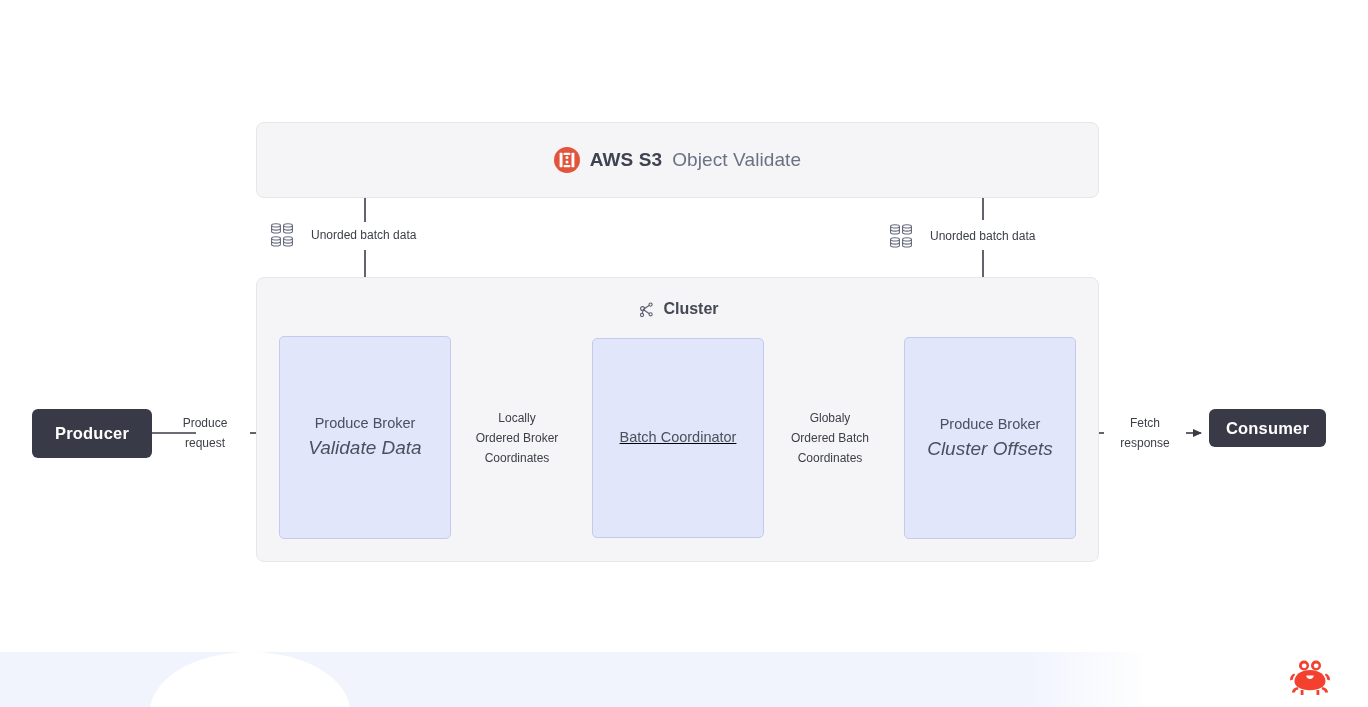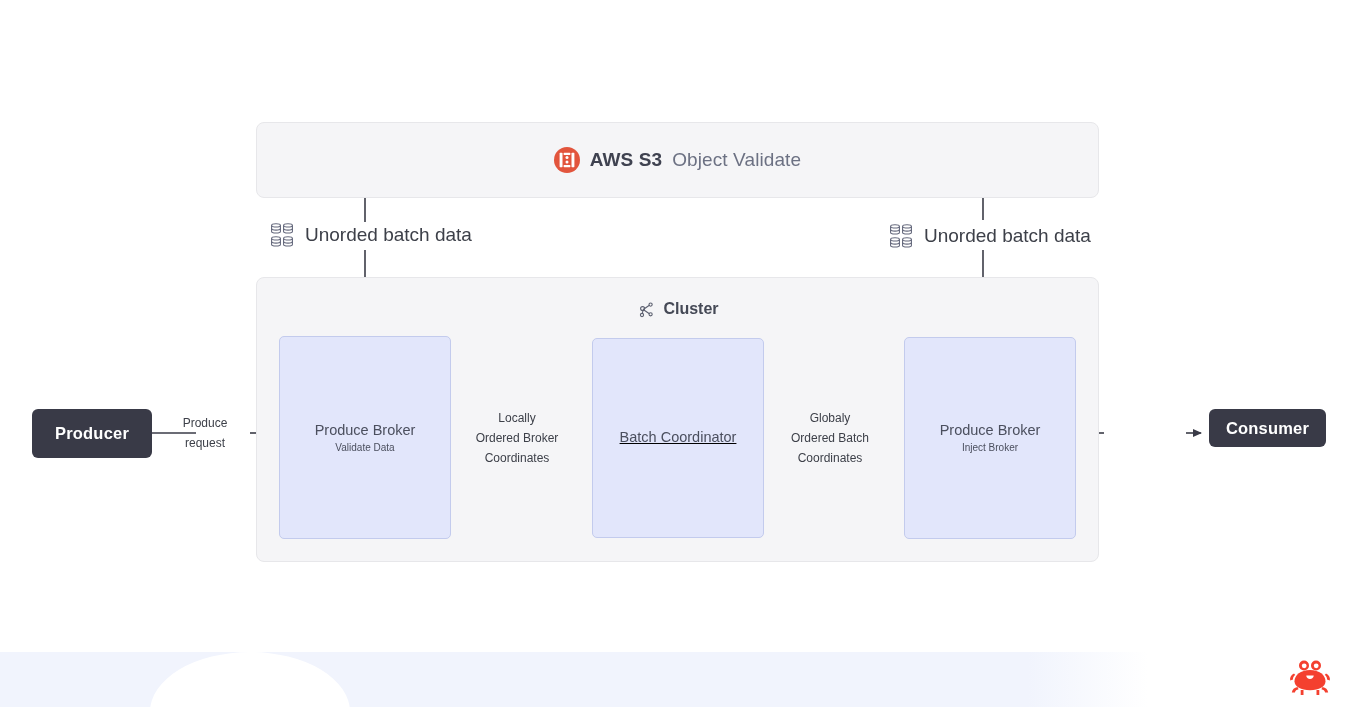--- a/index.html
+++ b/index.html
@@ -136,21 +136,22 @@
     align-items: center;
     justify-content: center;
     text-align: center;
   }
   .node-title {
     font-size: 14.5px;
     color: #4b4f5e;
     line-height: 1.45;
   }
   .node-sub {
-    font-size: 10px;
+    font-size: 19px;
+    font-style: italic;
     color: #4b4f5e;
     line-height: 1.45;
   }
   #node-broker-1 { left: 279px; top: 336px; width: 172px; height: 203px; }
   #node-coordinator { left: 592px; top: 338px; width: 172px; height: 200px; text-decoration: underline; }
   #node-broker-2 { left: 904px; top: 337px; width: 172px; height: 202px; }
 
   
   .endpoint {
     position: absolute;
@@ -179,22 +180,22 @@
   #label-produce-request { left: 161px; top: 413px; width: 88px; }
   #label-locally   { left: 458px; top: 408px; width: 118px; }
   #label-globaly   { left: 771px; top: 408px; width: 118px; }
   #label-fetch     { left: 1100px; top: 413px; width: 90px; }
 
   
   .batch-label {
     position: absolute;
     display: flex;
     align-items: center;
-    gap: 7px;
-    font-size: 19px;
+    gap: 13px;
+    font-size: 12px;
     color: #3d4049;
   }
   #batch-left  { left: 270px; top: 222px; }
   #batch-right { left: 889px; top: 223px; }
   .batch-icon { width: 28px; height: 26px; flex: 0 0 auto; display: block; }
 
   
   #connectors {
     position: absolute;
     left: 0;
@@ -328,38 +329,40 @@
     <div class="node-title">Produce Broker</div>
     <div class="node-sub">Validate Data</div>
   </div>
 
   <div class="node" id="node-coordinator">
     <div class="node-title">Batch Coordinator</div>
   </div>
 
   <div class="node" id="node-broker-2">
     <div class="node-title">Produce Broker</div>
-    <div class="node-sub">Inject Broker</div>
+    <div class="node-sub">Cluster Offsets</div>
   </div>
 
   <div class="endpoint" id="endpoint-producer">
     <span>Producer</span>
   </div>
   <div class="endpoint" id="endpoint-consumer">
     <span>Consumer</span>
   </div>
 
   <div class="edge-label" id="label-produce-request">Produce
 request</div>
   <div class="edge-label" id="label-locally">Locally
 Ordered Broker
 Coordinates</div>
   <div class="edge-label" id="label-globaly">Globaly
 Ordered Batch
 Coordinates</div>
+  <div class="edge-label" id="label-fetch">Fetch
+response</div>
 
   <div class="bottom-strip">
     <div class="blob-a"></div>
     <div class="blob-b"></div>
     <div class="blob-c"></div>
   </div>
 
   <svg class="crab-logo" viewBox="0 0 44 40" xmlns="http://www.w3.org/2000/svg">
     <g fill="#f4402f">
       <circle cx="16.0" cy="9.5" r="5.0"></circle>

